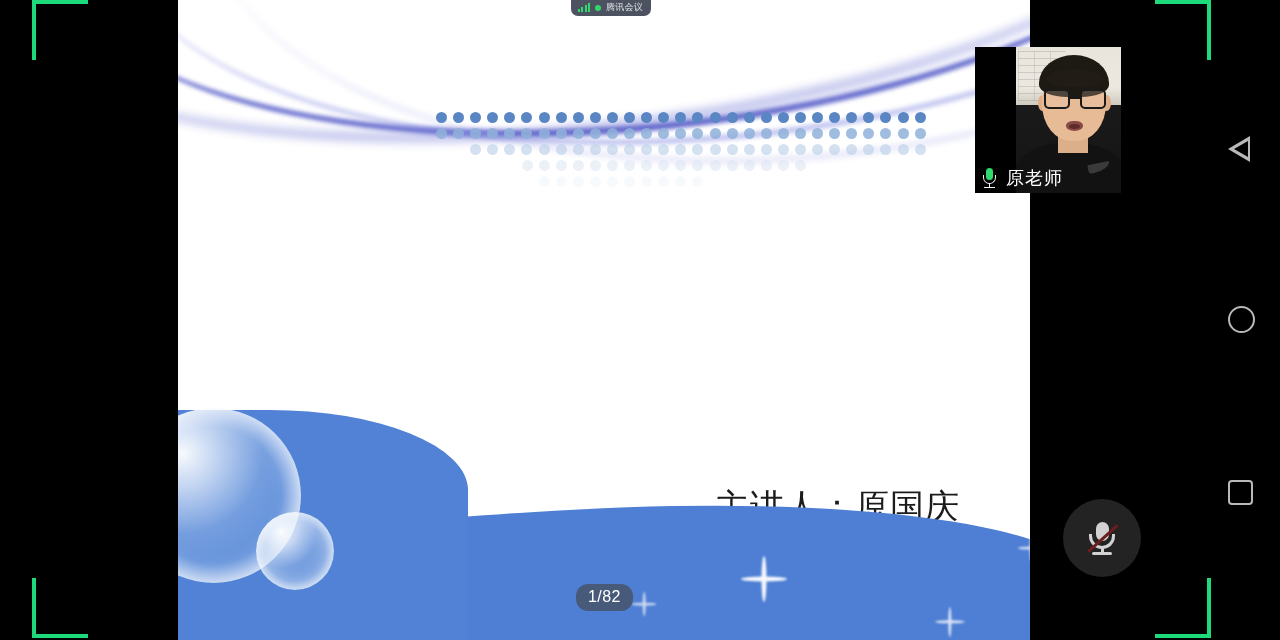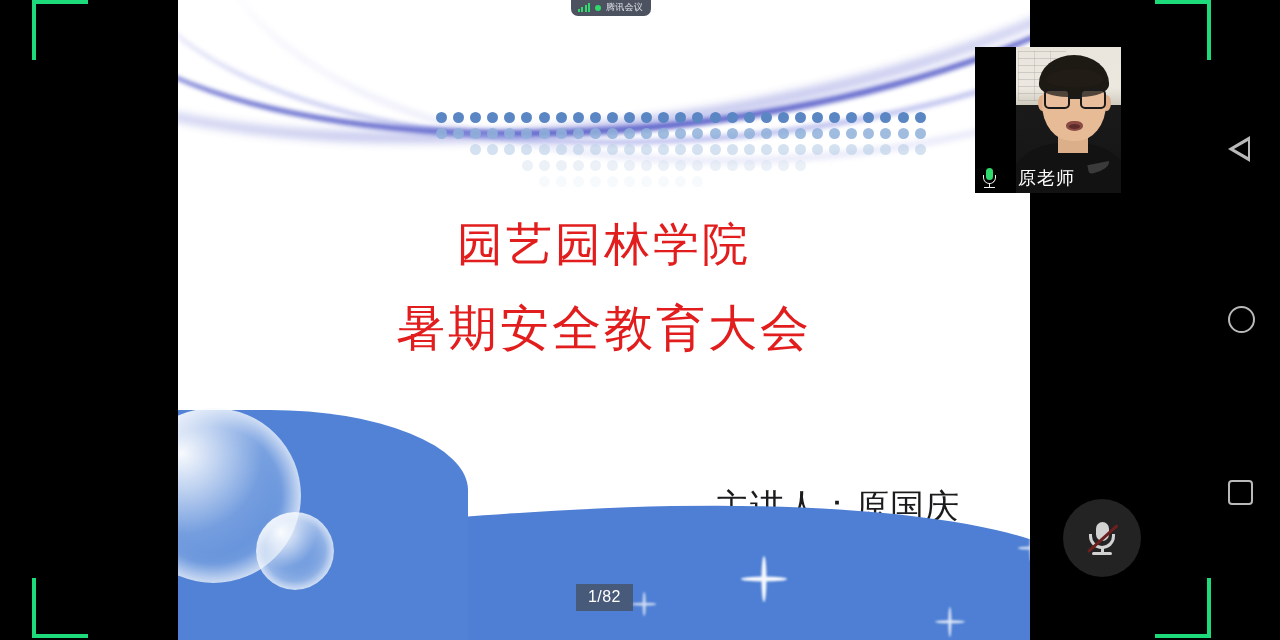--- a/index.html
+++ b/index.html
@@ -176,21 +176,21 @@
   .spark.s3 { left: 454px; top: 592px; width: 24px; height: 24px; opacity: .7; }
   .spark.s4 { left: 840px; top: 535px; width: 26px; height: 26px; opacity: .75; }
 
   
   #page-pill {
     position: absolute; left: 398px; top: 584px;
     background: rgba(70,76,86,.72);
     color: #fff;
     font-size: 16px;
     padding: 4px 12px 5px;
-    border-radius: 0;
+    border-radius: 12px;
     letter-spacing: .4px;
   }
 
   
   #status-pill {
     position: absolute; left: 571px; top: 0;
     display: flex; align-items: center; gap: 5px;
     background: rgba(52,58,74,.88);
     border-radius: 0 0 7px 7px;
     padding: 2px 8px 3px 7px;
@@ -268,21 +268,21 @@
   }
   .swoosh {
     position: absolute; left: 72px; top: 116px; width: 22px; height: 9px;
     background: #3a3a3a;
     border-radius: 0 0 80% 14% / 0 0 100% 40%;
     transform: rotate(-11deg);
   }
   
   #webcam-name {
     position: absolute; left: 6px; bottom: 3px;
-    display: flex; align-items: center; gap: 20px;
+    display: flex; align-items: center; gap: 8px;
   }
   #webcam-name .nm { color: #fff; font-size: 18px; font-family: "DejaVu Sans", sans-serif; letter-spacing: 1px; }
   .mic-glyph { position: relative; width: 17px; height: 22px; }
   .mic-glyph .cap {
     position: absolute; left: 5px; top: 1px; width: 7px; height: 12px;
     background: #2fd96b; border-radius: 4px;
   }
   .mic-glyph .arcw {
     position: absolute; left: 2px; top: 8px; width: 13px; height: 9px;
     border: 1.8px solid #f2f2f2; border-top: none;
@@ -487,24 +487,20 @@
           <span class="dot" style="background: rgb(230, 238, 247); opacity: 0.3;"></span>
           <span class="dot" style="background: rgb(230, 238, 247); opacity: 0.3;"></span>
           <span class="dot" style="background: rgb(230, 238, 247); opacity: 0.3;"></span>
           <span class="dot" style="background: rgb(230, 238, 247); opacity: 0.3;"></span>
           <span class="dot" style="background: rgb(230, 238, 247); opacity: 0.3;"></span>
           <span class="dot" style="background: rgb(230, 238, 247); opacity: 0.3;"></span>
           <span class="dot" style="background: rgb(230, 238, 247); opacity: 0.3;"></span>
         </div>
       </div>
 
-    <div class="title-zone">
-      <div class="title-red l1">园艺园林学院</div>
-      <div class="title-red l2">暑期安全教育大会</div>
-    </div>
 
     <div class="sub2">主讲人：原国庆</div>
 
     <div class="wave waveD"></div>
     <div class="wave waveC"></div>
     <div class="wave waveB"></div>
     <div class="wave waveA"></div>
     <div class="wave-left-fill"></div>
 
     <div class="spark s1"></div>

